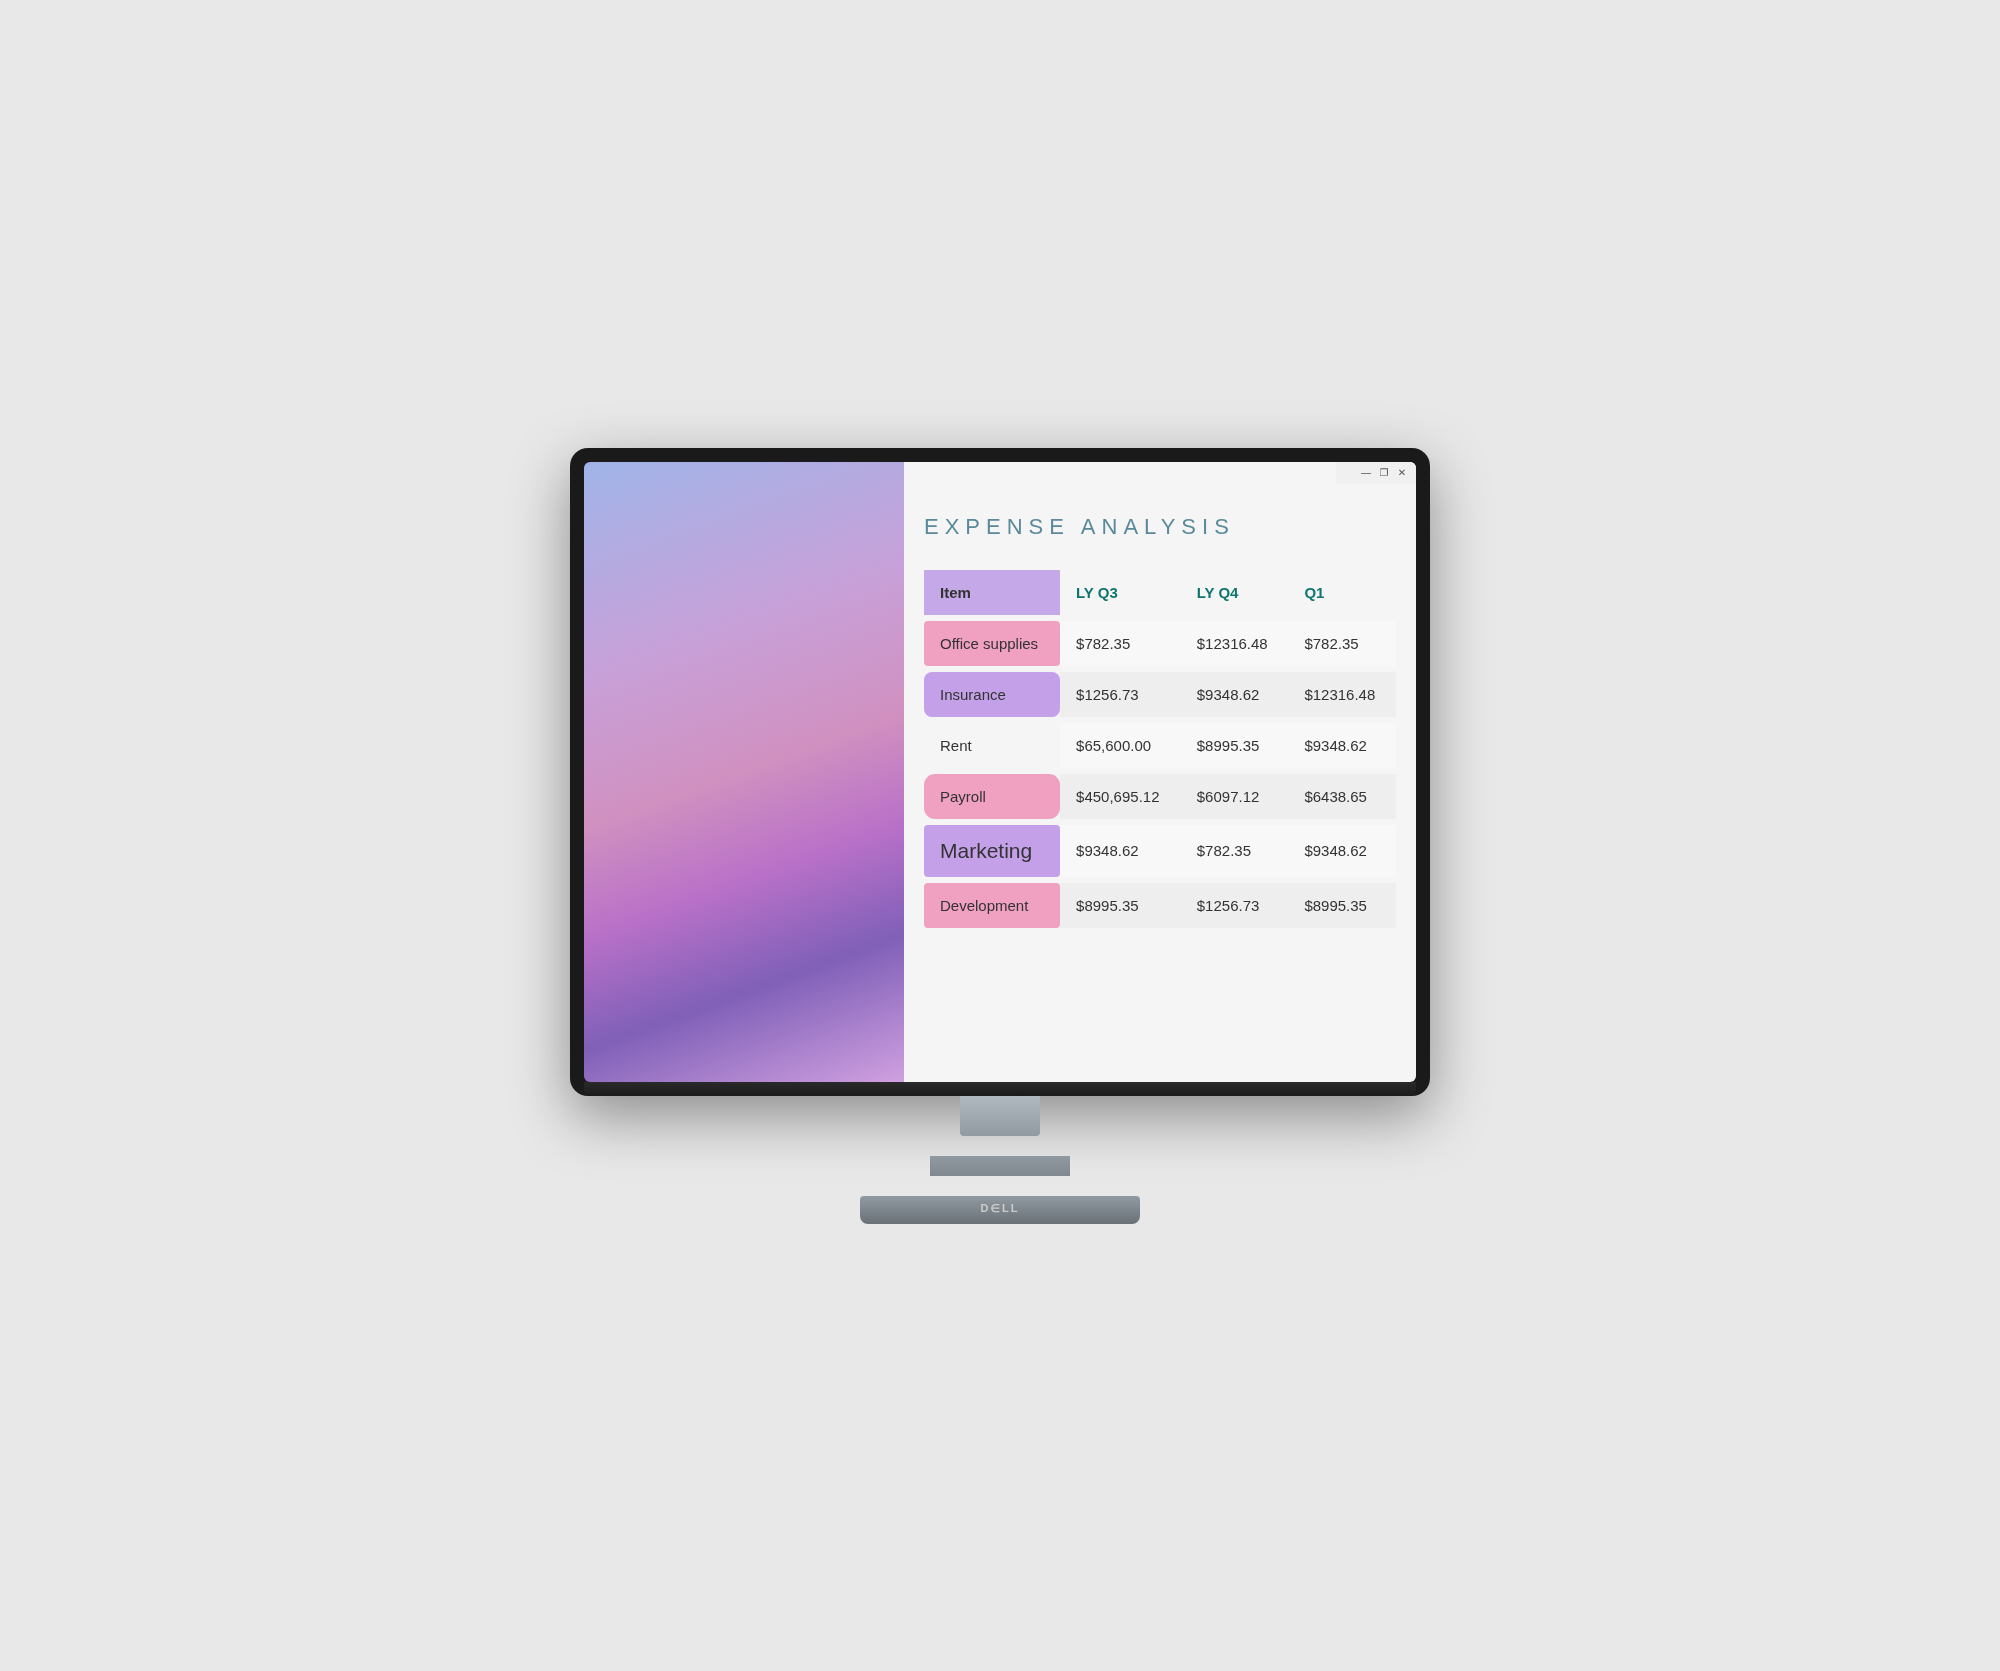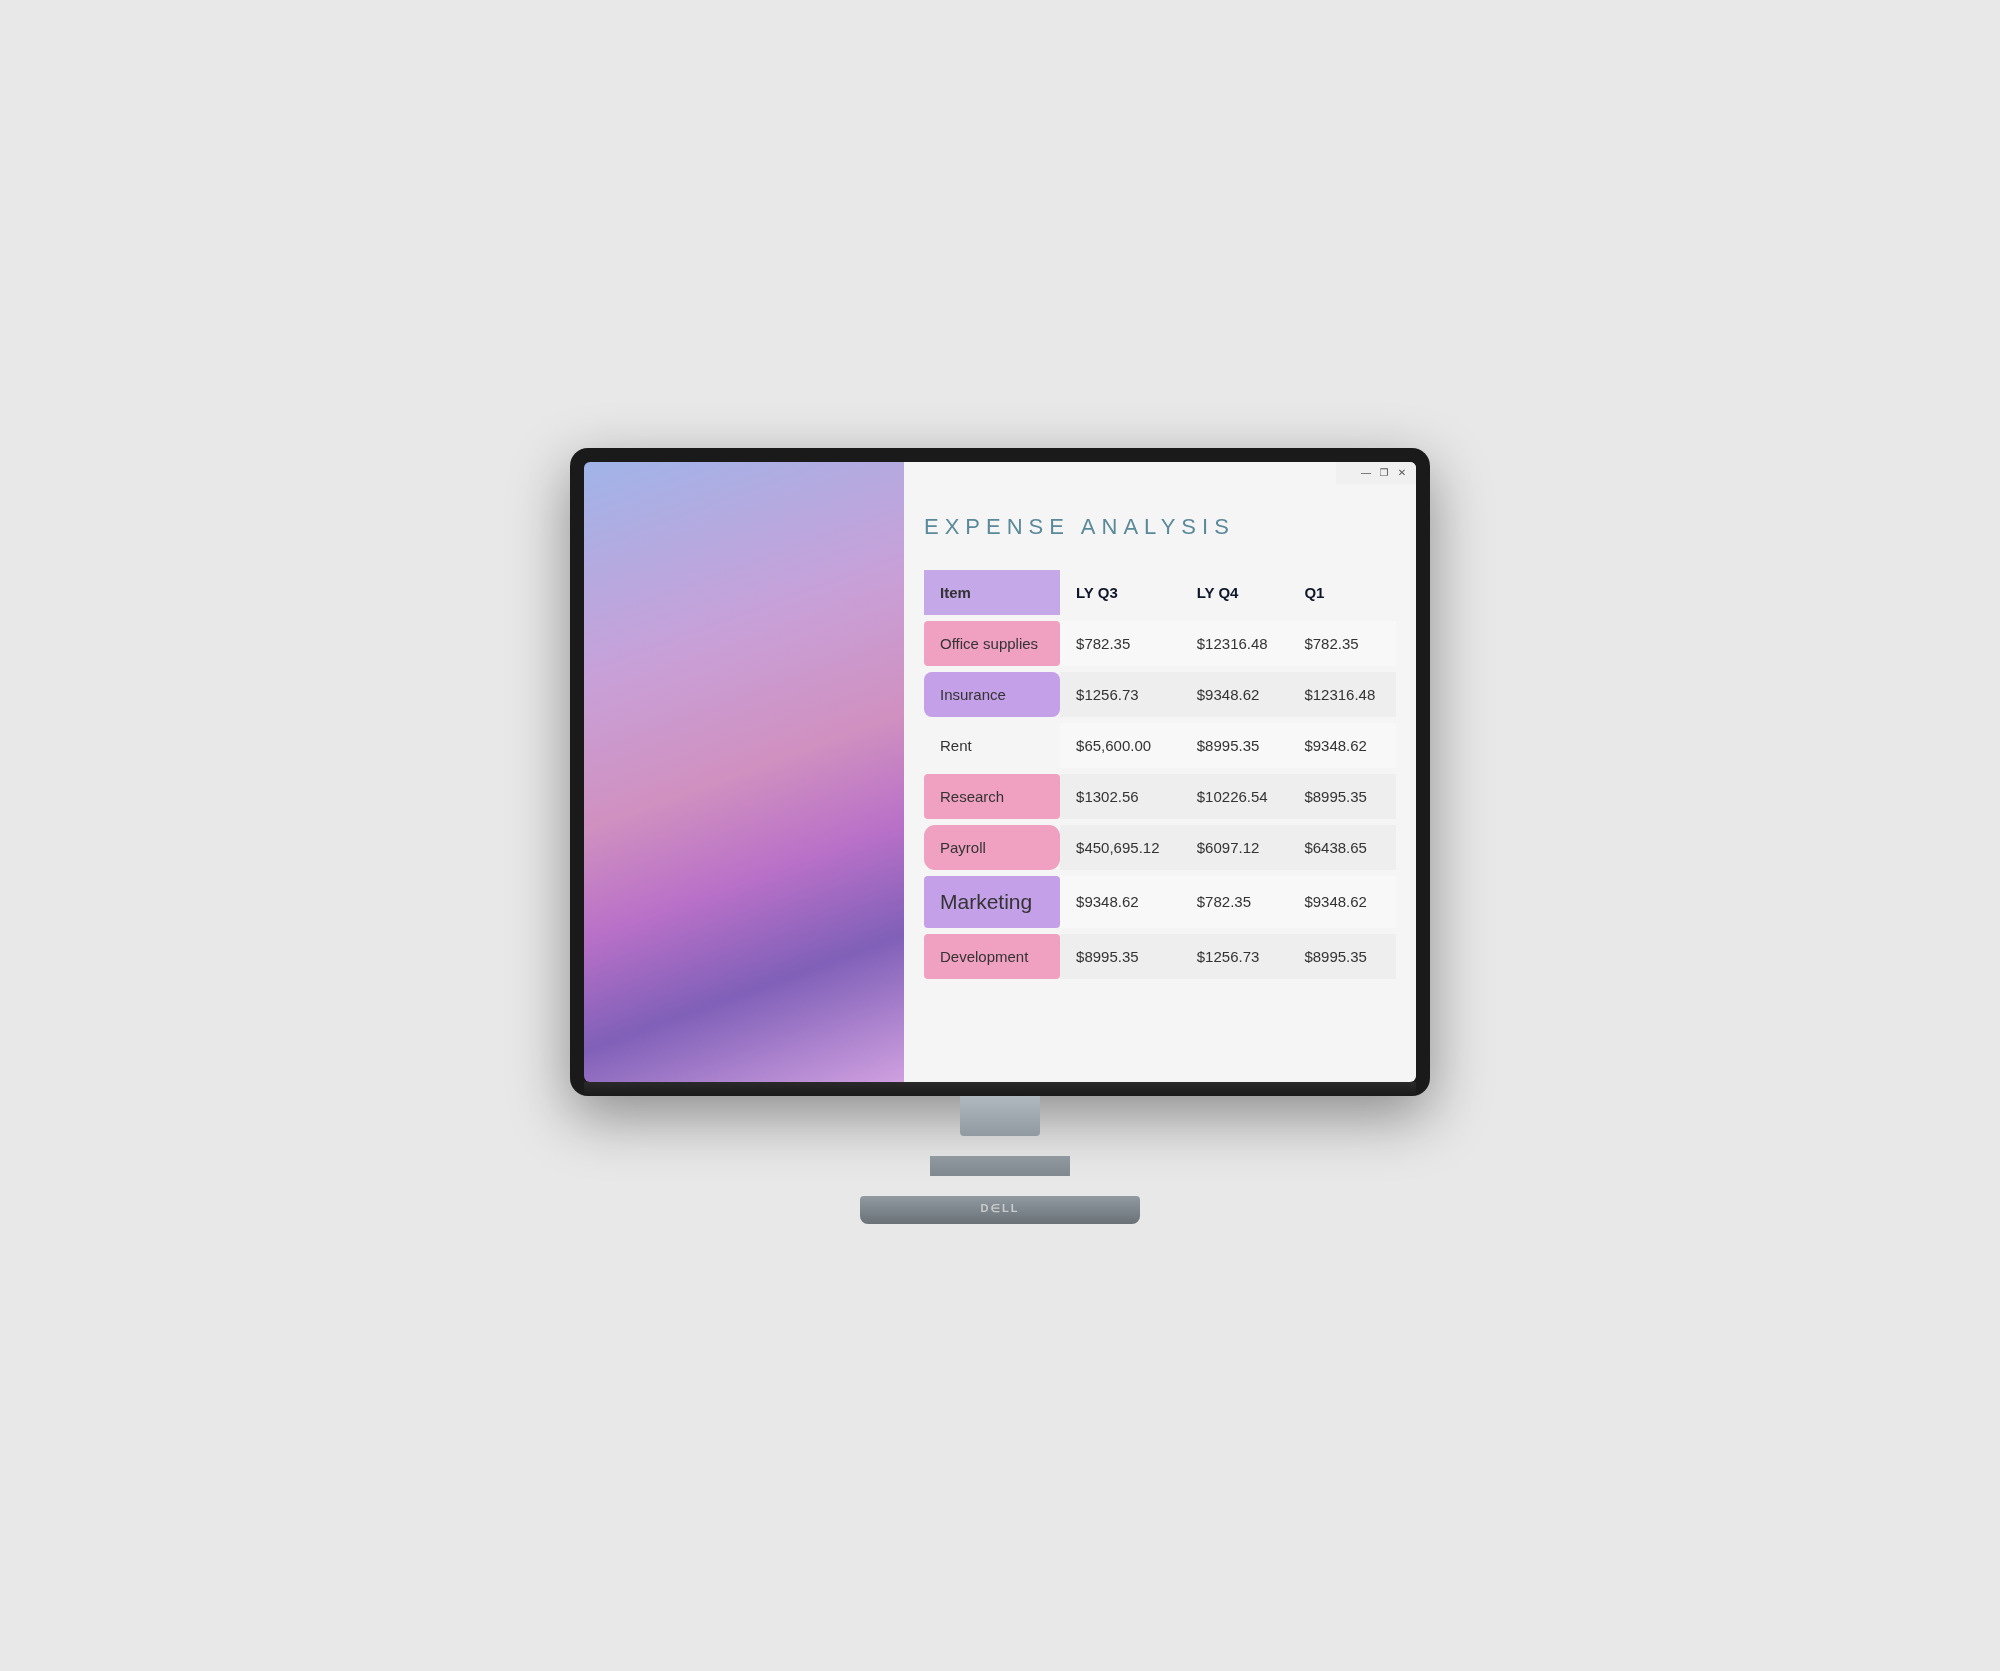--- a/index.html
+++ b/index.html
@@ -84,21 +84,21 @@
 
     .expense-table {
       width: 100%;
       border-collapse: separate;
       border-spacing: 0 6px;
     }
 
     .expense-table th {
       font-weight: 600;
       font-size: 15px;
-      color: #0f172a;
+      color: #0f766e;
       padding: 14px 16px;
       text-align: left;
       background: transparent;
     }
 
     .expense-table th:first-child {
       background: #c4a8e8;
       border-radius: 0;
       color: #333;
       font-weight: 700;
@@ -207,26 +207,20 @@
     <td style="background:#eeeeee; padding:14px 16px; font-size:15px; color:#333;">$9348.62</td>
     <td style="background:#eeeeee; padding:14px 16px; font-size:15px; color:#333;">$12316.48</td>
   </tr>
                   <tr class="data-row">
     <td style="background:transparent; border-radius:4px; padding:14px 16px; font-size:15px; font-weight:500; color:#333;">Rent</td>
     <td style="background:#f8f8f8; padding:14px 16px; font-size:15px; color:#333;">$65,600.00</td>
     <td style="background:#f8f8f8; padding:14px 16px; font-size:15px; color:#333;">$8995.35</td>
     <td style="background:#f8f8f8; padding:14px 16px; font-size:15px; color:#333;">$9348.62</td>
   </tr>
                   <tr class="data-row">
-    <td style="background:#f0a0c0; border-radius:4px; padding:14px 16px; font-size:15px; font-weight:500; color:#333;">Research</td>
-    <td style="background:#eeeeee; padding:14px 16px; font-size:15px; color:#333;">$1302.56</td>
-    <td style="background:#eeeeee; padding:14px 16px; font-size:15px; color:#333;">$10226.54</td>
-    <td style="background:#eeeeee; padding:14px 16px; font-size:15px; color:#333;">$8995.35</td>
-  </tr>
-                  <tr class="data-row">
     <td style="background:#f0a0c0; border-radius:11px; padding:14px 16px; font-size:15px; font-weight:500; color:#333;">Payroll</td>
     <td style="background:#eeeeee; padding:14px 16px; font-size:15px; color:#333;">$450,695.12</td>
     <td style="background:#eeeeee; padding:14px 16px; font-size:15px; color:#333;">$6097.12</td>
     <td style="background:#eeeeee; padding:14px 16px; font-size:15px; color:#333;">$6438.65</td>
   </tr>
                   <tr class="data-row">
     <td style="background:#c4a0e8; border-radius:4px; padding:14px 16px; font-size:21px; font-weight:500; color:#333;">Marketing</td>
     <td style="background:#f8f8f8; padding:14px 16px; font-size:15px; color:#333;">$9348.62</td>
     <td style="background:#f8f8f8; padding:14px 16px; font-size:15px; color:#333;">$782.35</td>
     <td style="background:#f8f8f8; padding:14px 16px; font-size:15px; color:#333;">$9348.62</td>

